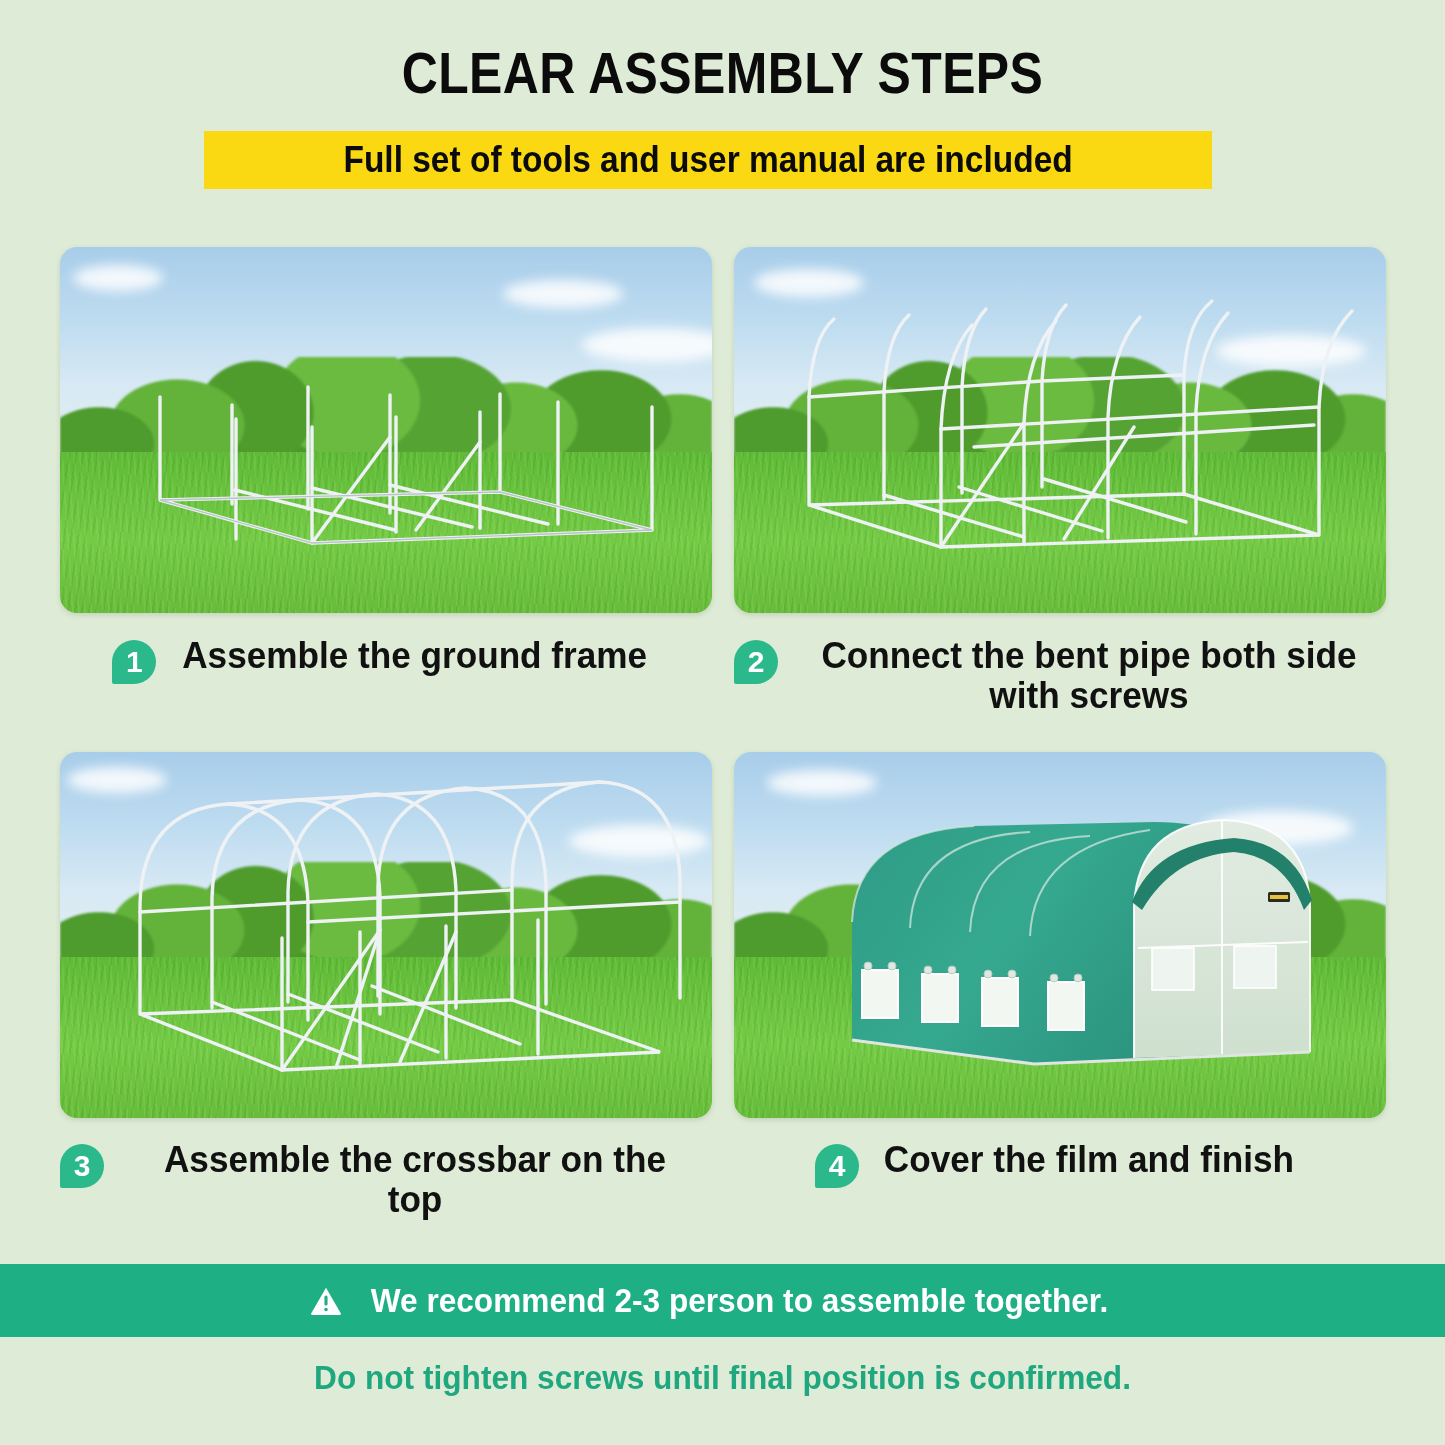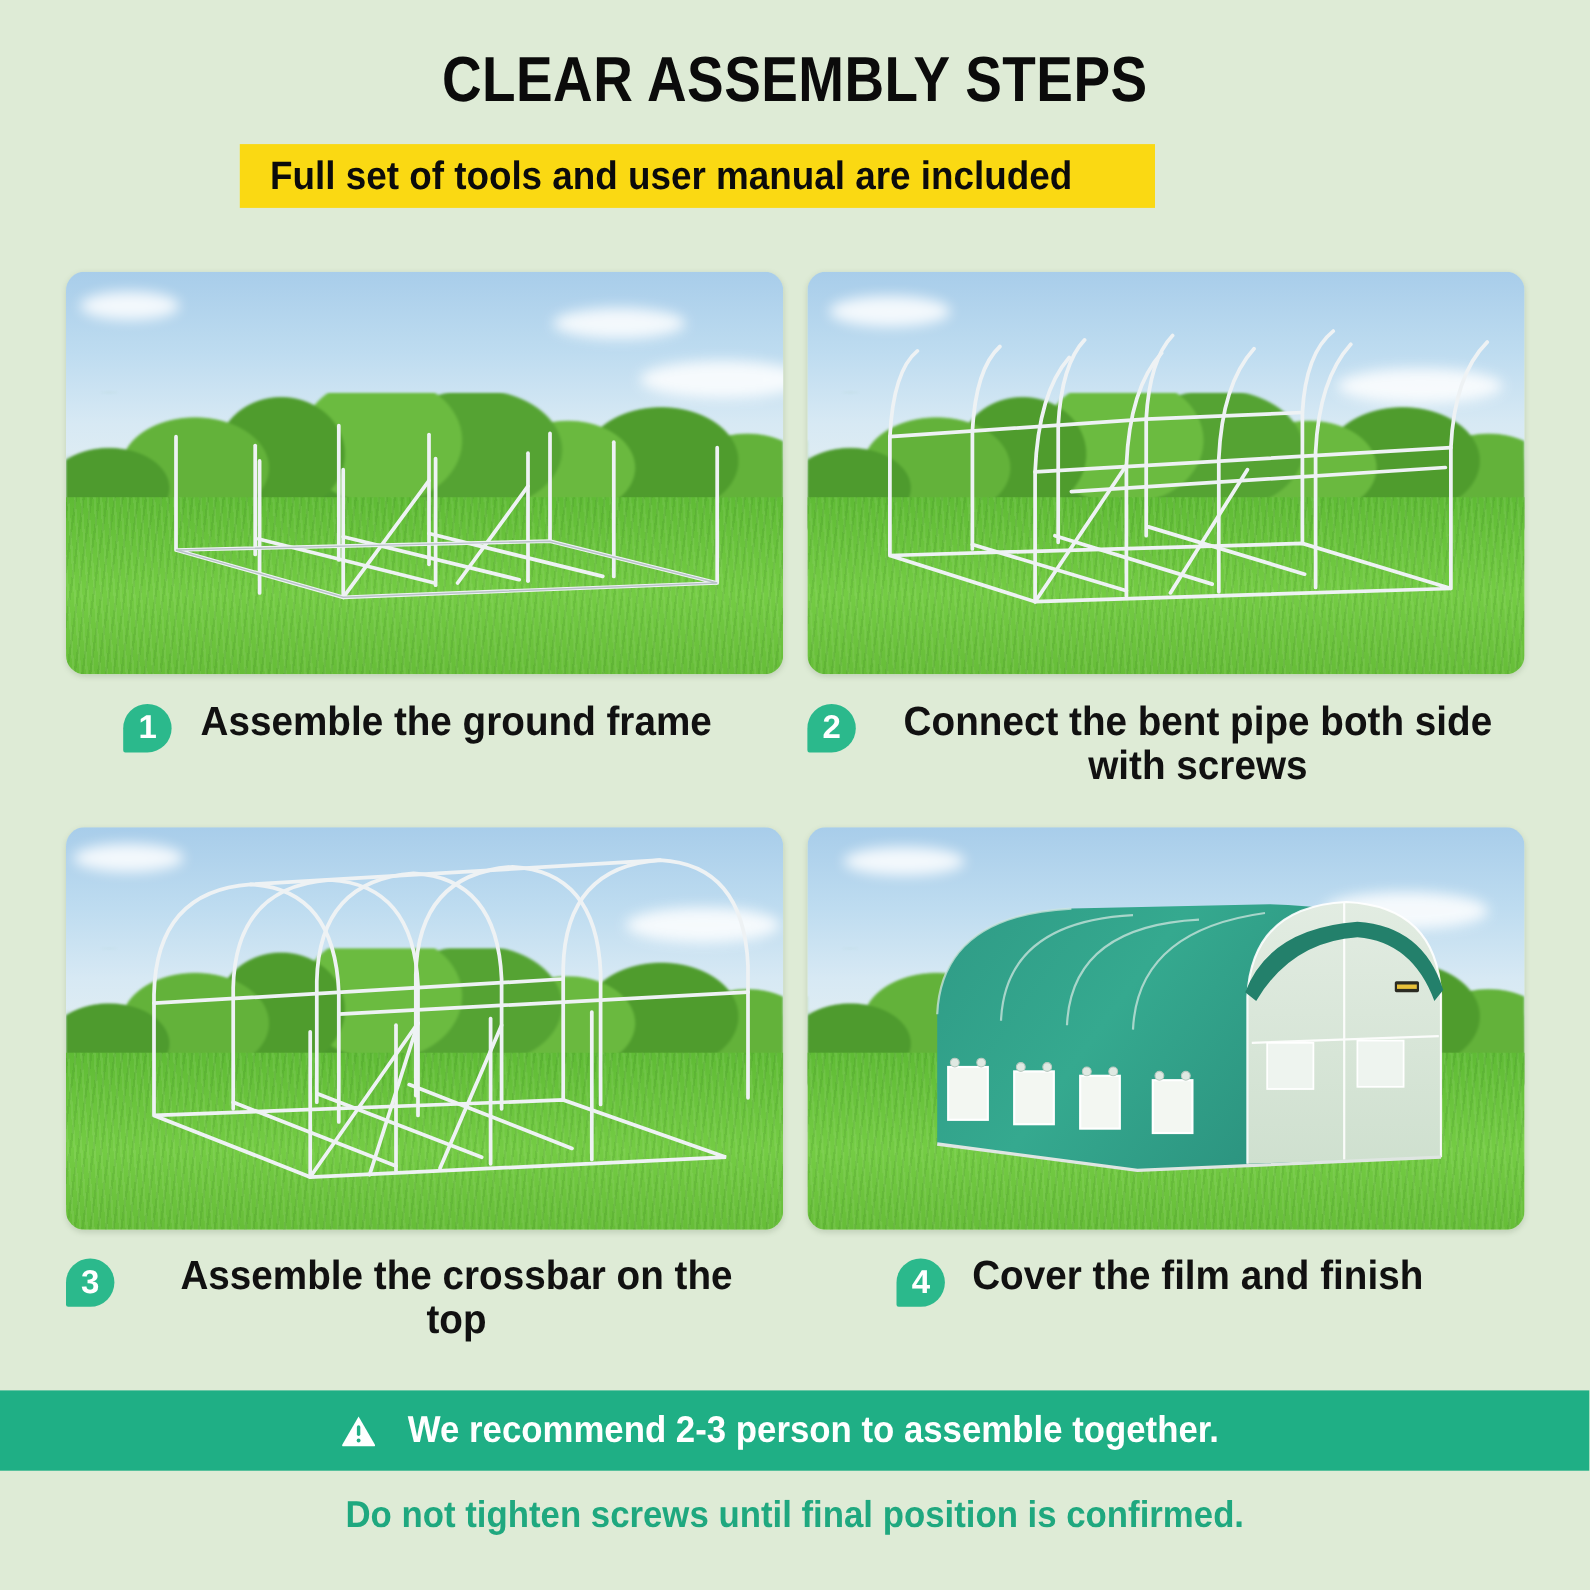--- a/index.html
+++ b/index.html
@@ -20,24 +20,24 @@
     font-weight:bold;
     font-size:58px;
     letter-spacing:0.5px;
     color:#0b0b0b;
     transform:scaleX(0.86);
     transform-origin:center top;
     line-height:1.06;
     white-space:nowrap;
   }
   .subtitle-bar{
-    position:absolute;left:218px;top:131px;
-    width:832px;height:58px;
+    position:absolute;left:204px;top:131px;
+    width:1008px;height:58px;
     background:#fad913;
-    display:flex;align-items:center;
+    display:flex;align-items:center;justify-content:center;
   }
   .subtitle-bar span{
     font-size:36px;font-weight:bold;color:#0b0b0b;
     transform:scaleX(0.93);white-space:nowrap;
   }
 
   
   .panel{
     position:absolute;
     width:652px;height:366px;

